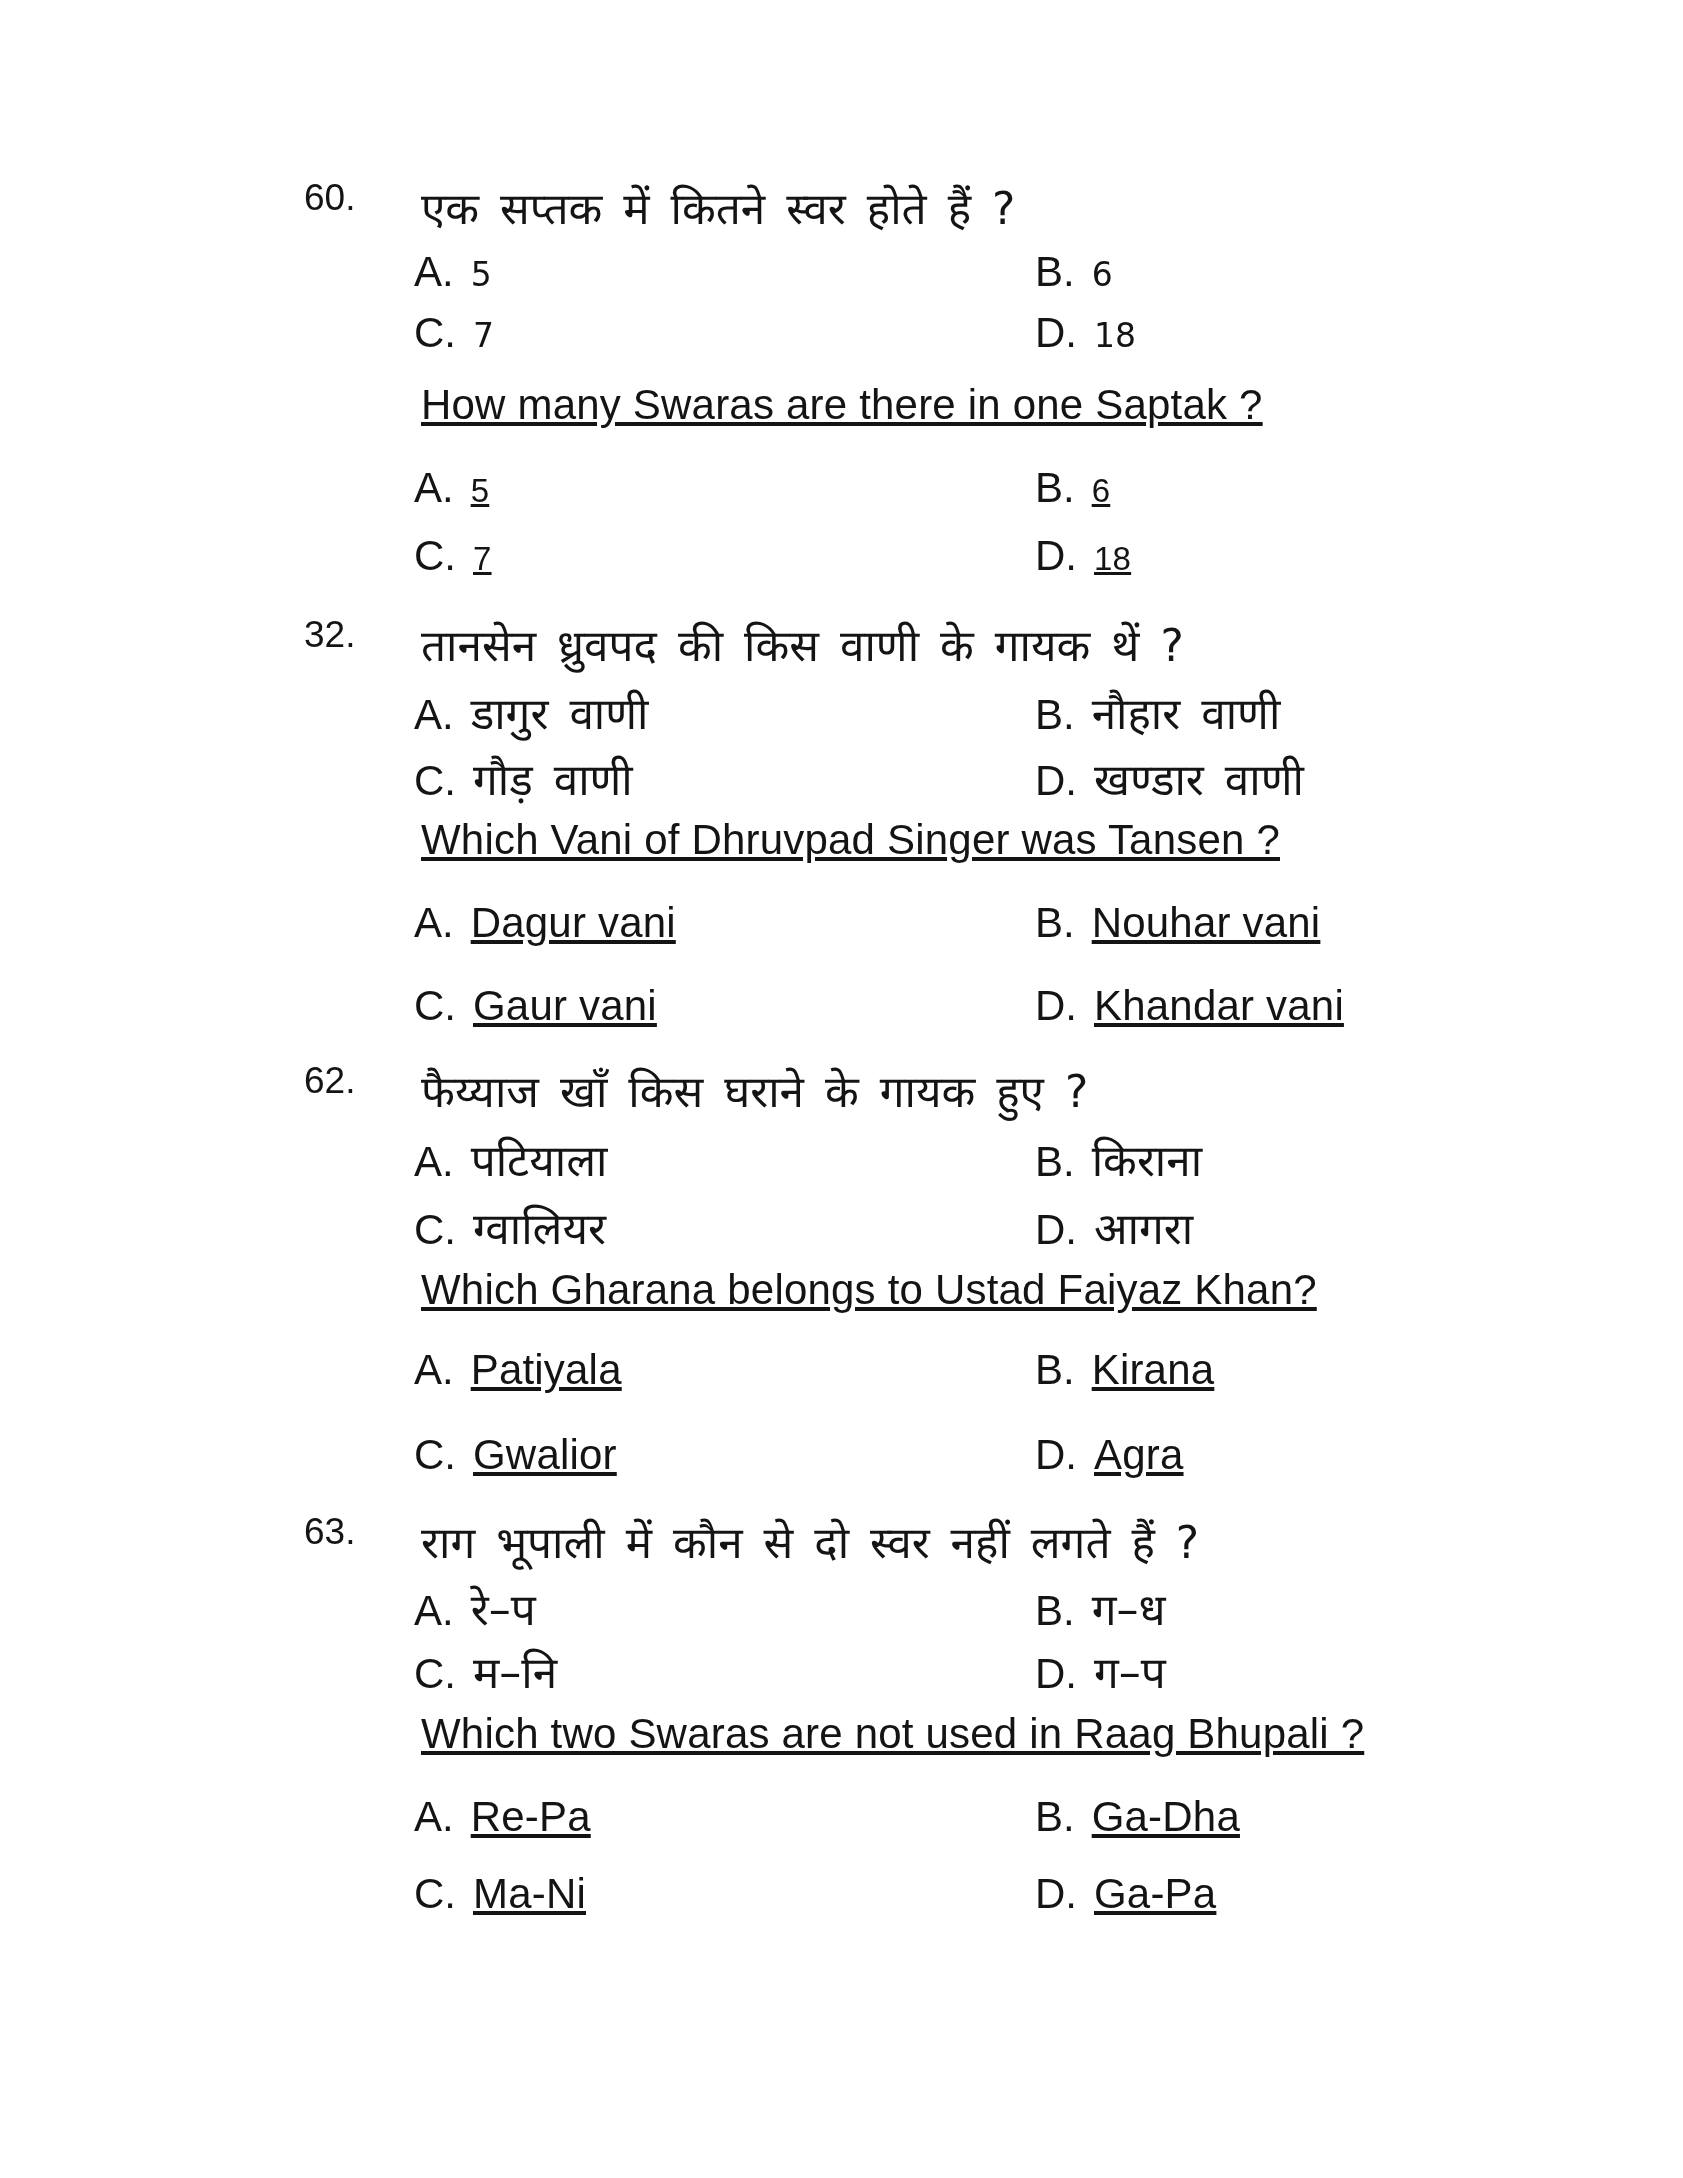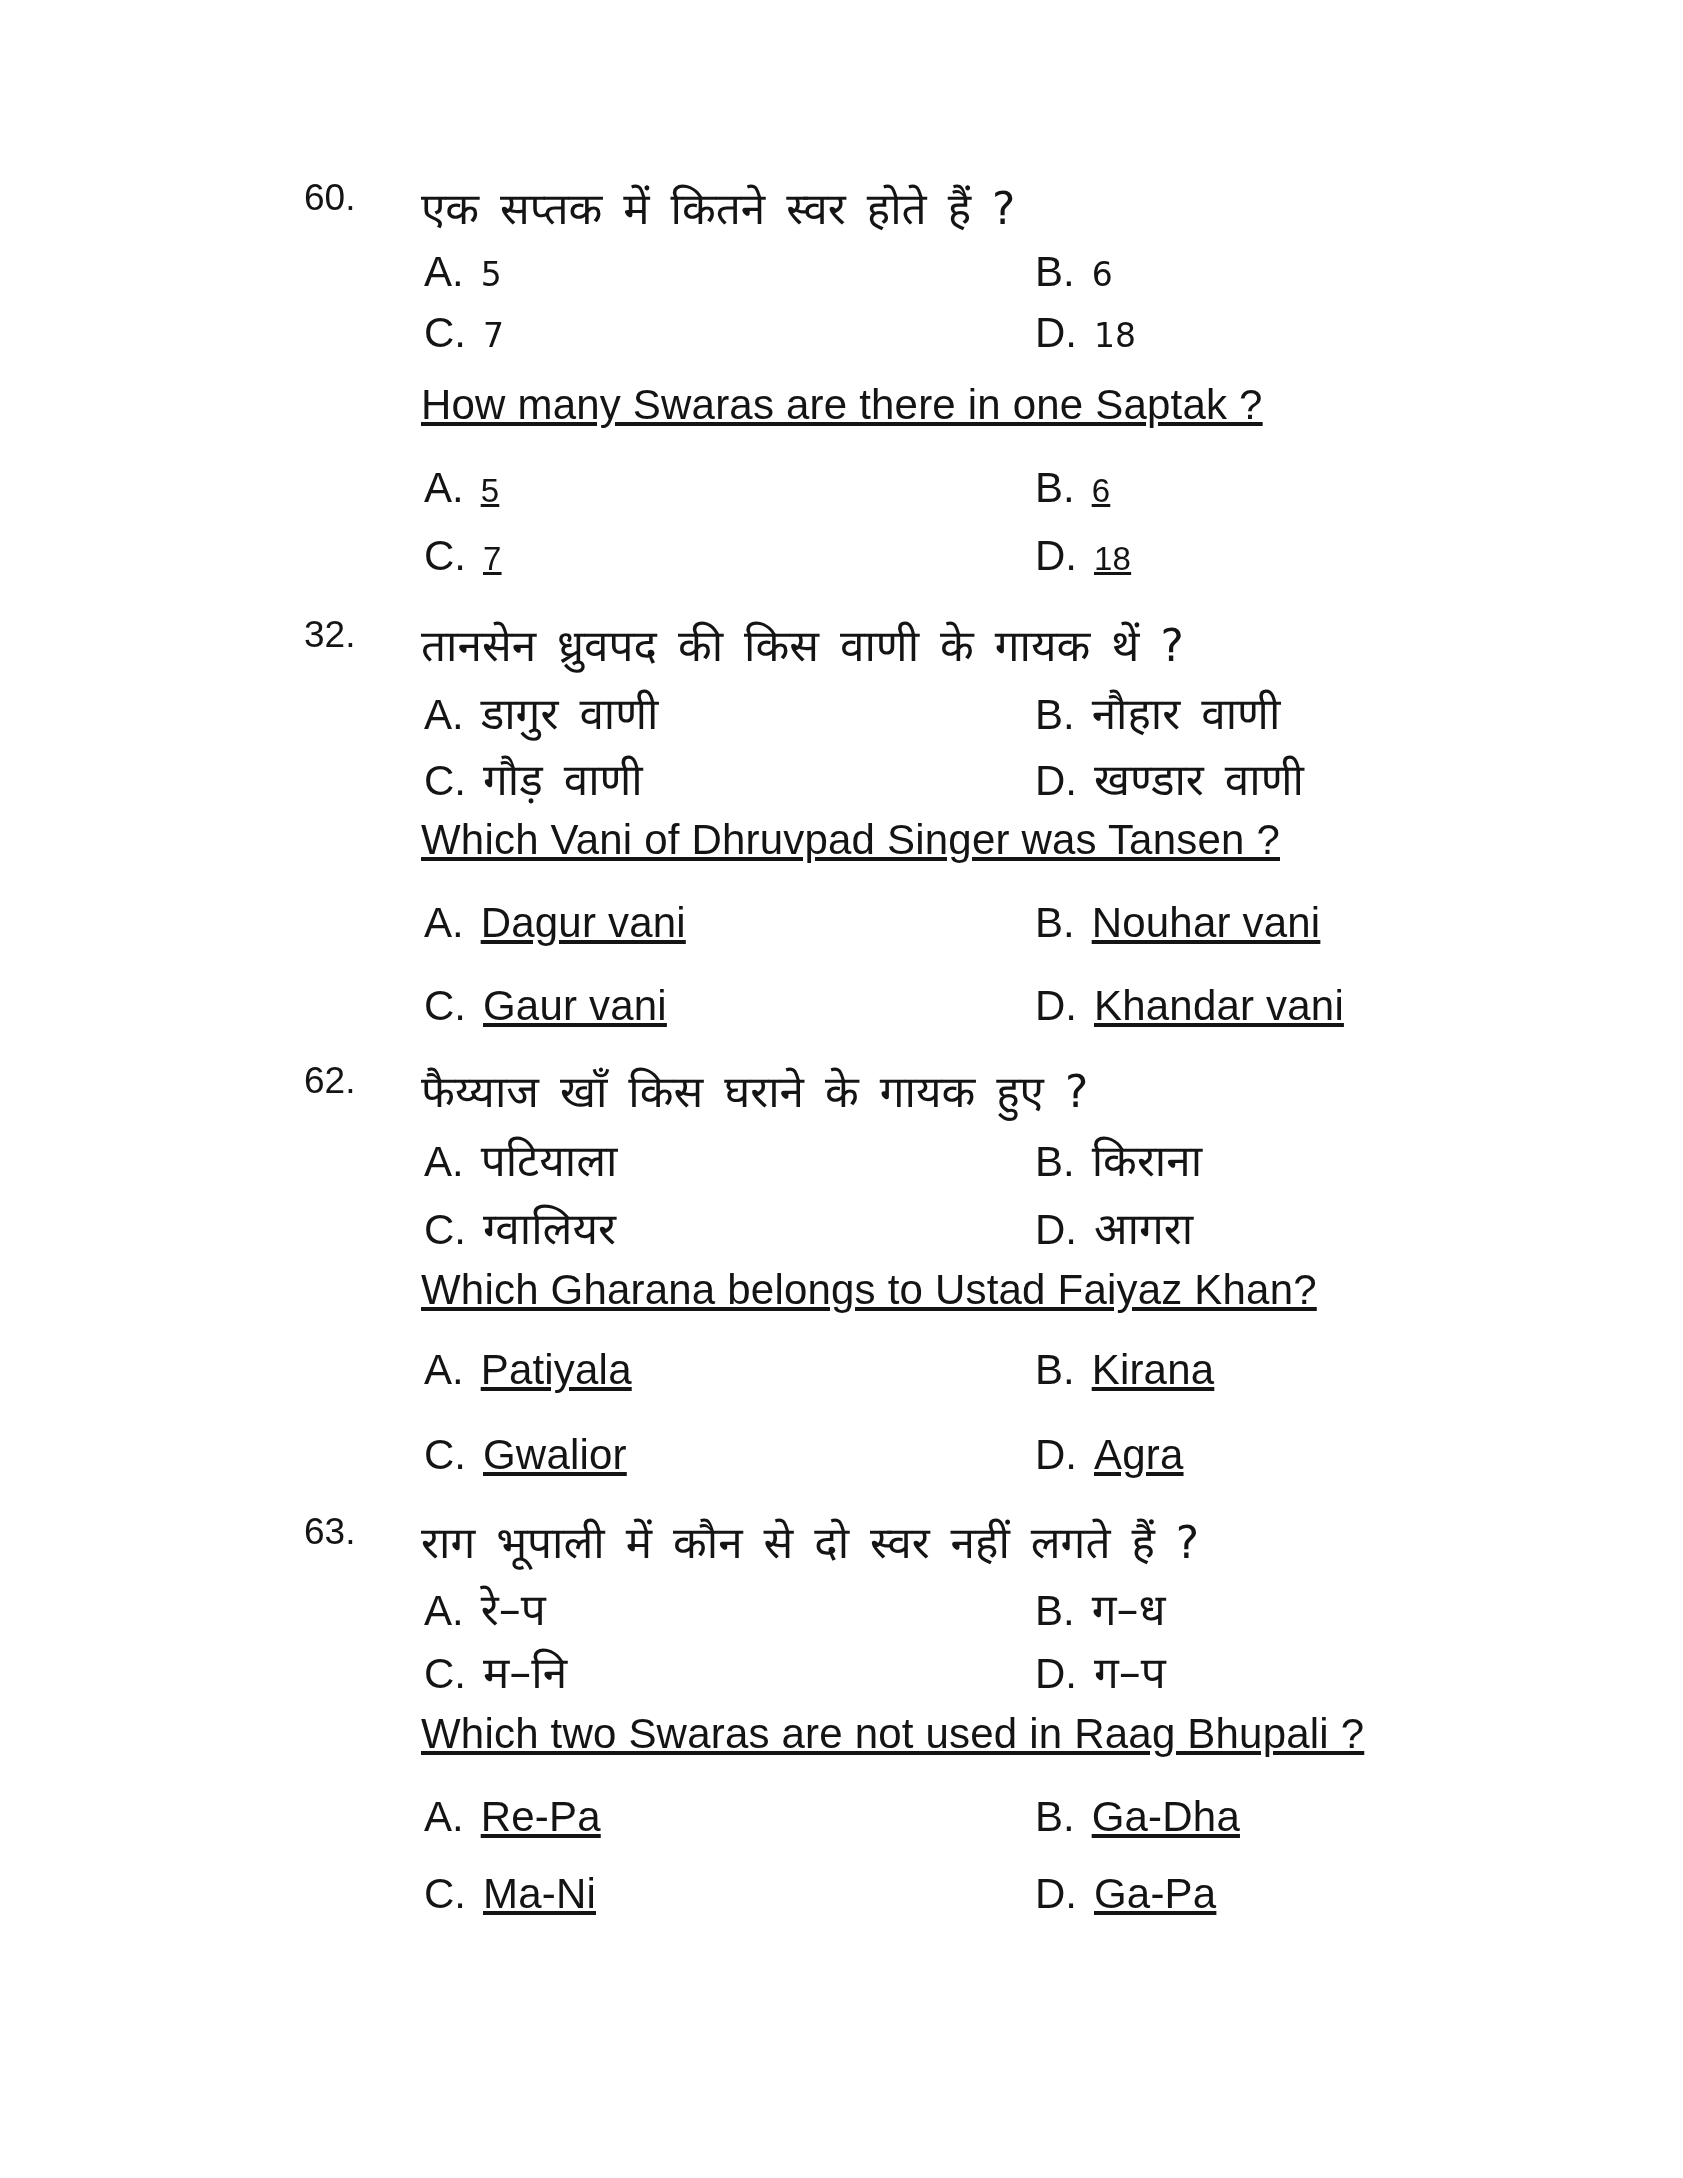--- a/index.html
+++ b/index.html
@@ -36,21 +36,21 @@
   .en{
     font-family:"Liberation Sans",sans-serif;
     font-size:42px;
     letter-spacing:0.2px;
     text-decoration:underline;
   }
   .opt{
     position:absolute;
     white-space:nowrap;
   }
-  .colA{left:424px;}
+  .colA{left:414px;}
   .colB{left:1035px;}
   .olabel{
     font-family:"Liberation Sans",sans-serif;
     font-size:42px;
     margin-right:17px;
     display:inline-block;
   }
   .otext{display:inline-block;vertical-align:baseline;}
   .otext.num{font-size:33px;}
   .pagenum{

